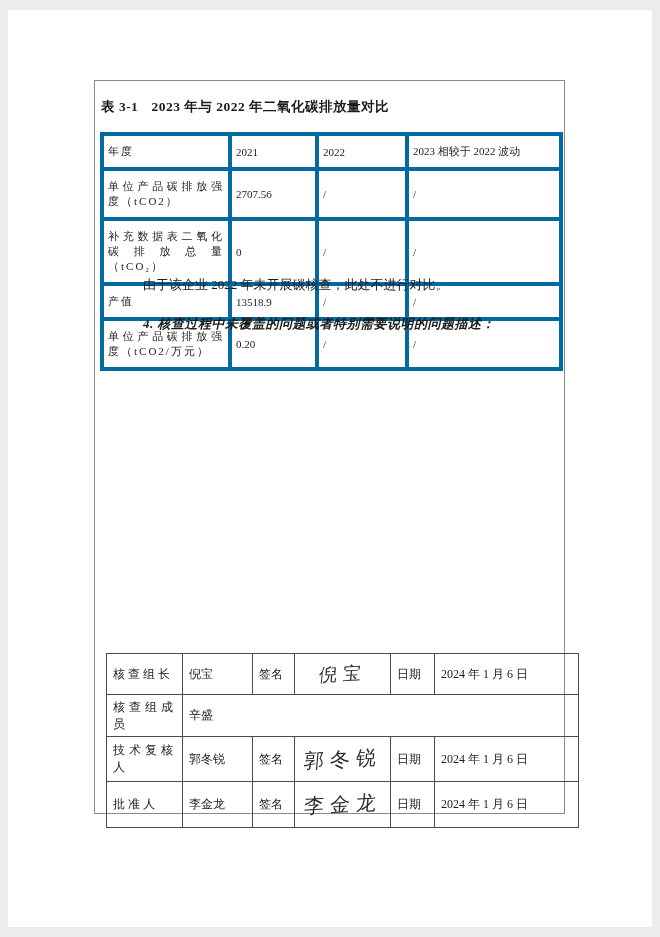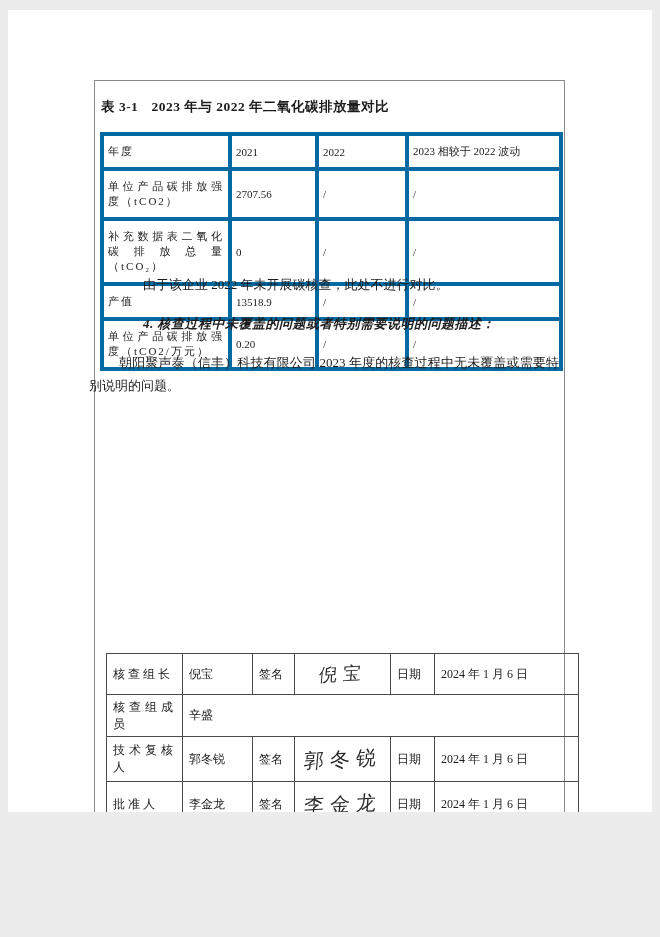--- a/index.html
+++ b/index.html
@@ -3,21 +3,21 @@
 <meta charset="utf-8">
 <style>
   html, body { margin: 0; padding: 0; }
   body {
     width: 660px; height: 937px;
     background: #ececec;
     font-family: "Liberation Serif", "DejaVu Serif", serif;
     color: #1c1c1c;
     -webkit-font-smoothing: antialiased;
   }
-  .screen { position: relative; width: 660px; height: 812px; overflow: hidden; }
+  .screen { position: relative; width: 660px; height: 937px; overflow: hidden; }
   .page {
     position: absolute; left: 8px; top: 10px;
     width: 644px; height: 917px;
     background: #ffffff;
   }
   
   .frame {
     position: absolute; left: 86px; top: 70px; 
     width: 471px; height: 734px;
     border: 1px solid #8a8a8a;
@@ -135,21 +135,20 @@
           <td>0.20</td>
           <td>/</td>
           <td>/</td>
         </tr>
       </tbody>
         </table>
 
       <div class="notes">
         <p>由于该企业 2022 年未开展碳核查，此处不进行对比。</p>
         <p class="heading">4. 核查过程中未覆盖的问题或者特别需要说明的问题描述：</p>
-        <p class="hang">朝阳聚声泰（信丰）科技有限公司 2023 年度的核查过程中无未覆盖或需要特别说明的问题。</p>
       </div>
 
     </div>
 
     <table class="signoff">
       <colgroup>
           <col style="width:76px">
           <col style="width:70px">
           <col style="width:42px">
           <col style="width:96px">

